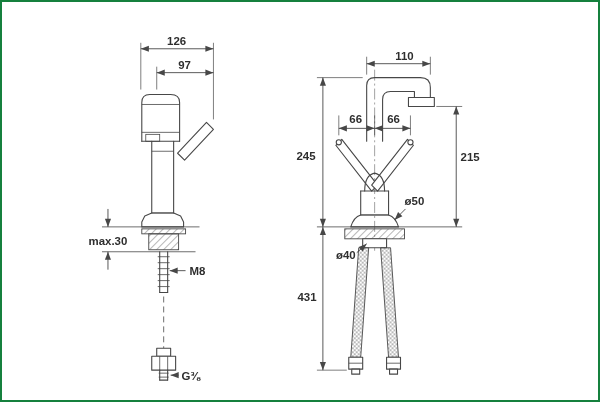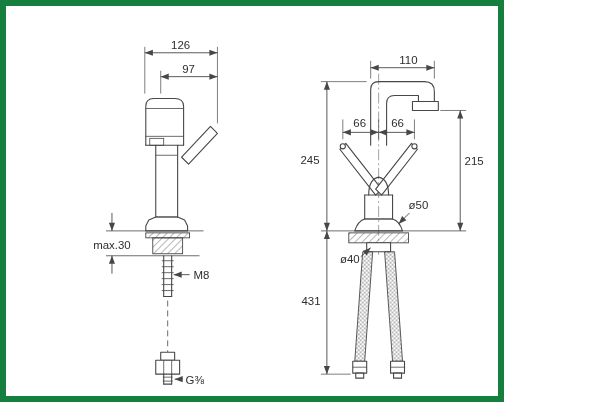--- a/index.html
+++ b/index.html
@@ -1,19 +1,19 @@
 <!DOCTYPE html>
 <html><head>
 <meta charset="utf-8">
 <style>
   html,body{margin:0;padding:0;background:#ffffff;}
   .canvas{
-    width:504px;height:402px;background:#ffffff;
-    border:6px solid #15803d;box-sizing:border-box;
-    font-family:"Liberation Sans",sans-serif;overflow:hidden;
+    width:600px;height:402px;background:#ffffff;
+    border:2px solid #15803d;box-sizing:border-box;
+    font-family:"Liberation Sans",sans-serif;overflow:hidden;font-weight:bold;
   }
   svg{display:block;}
   .ol{fill:none;stroke:#474747;stroke-width:1.1;stroke-linejoin:round;stroke-linecap:round;}
   .fillw{fill:#ffffff;stroke:#474747;stroke-width:1.1;stroke-linejoin:round;}
   .thin{fill:none;stroke:#474747;stroke-width:0.8;}
   .dim{fill:none;stroke:#474747;stroke-width:0.9;}
   .ext{fill:none;stroke:#474747;stroke-width:0.7;}
   .cl{fill:none;stroke:#8a8a8a;stroke-width:0.8;}
   .hatchfill{fill:url(#hatch);stroke:#474747;stroke-width:0.9;}
   .xhatchfill{fill:url(#xhatch);stroke:#474747;stroke-width:0.9;}

